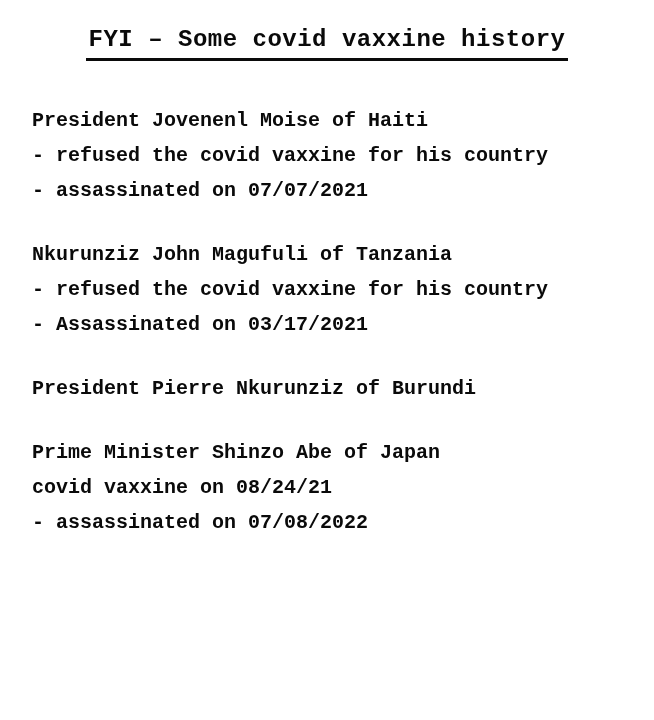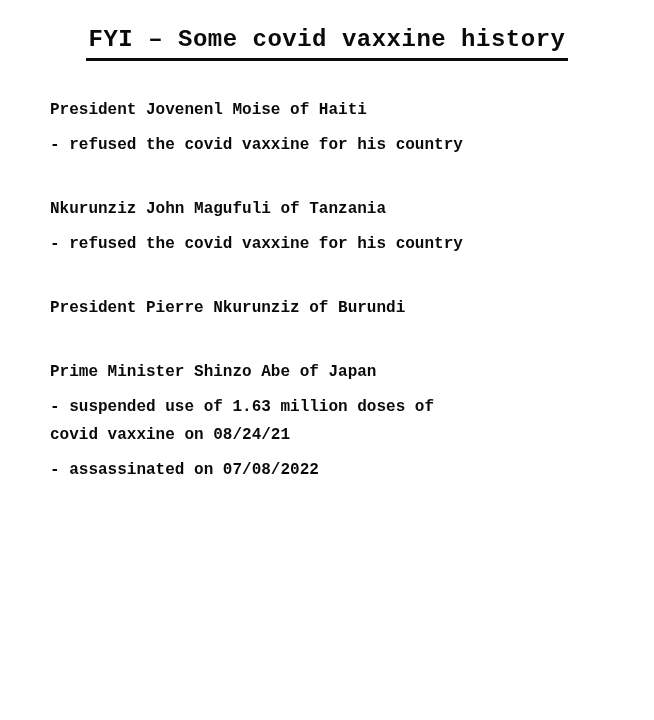--- a/index.html
+++ b/index.html
@@ -25,24 +25,24 @@
   .title {
     display: inline-block;
     font-size: 24px;
     line-height: 1.2;
     letter-spacing: 0.5px;
     border-bottom: 3px solid #0a0a0a;
     padding: 0 3px 3px 3px;
     white-space: pre;
   }
   .content {
-    margin-top: 35px;
-    padding-left: 50px;
+    margin-top: 46px;
+    padding-left: 32px;
     padding-right: 56px;
-    font-size: 16px;
+    font-size: 20px;
     line-height: 28px;
   }
   .section {
     margin: 0 0 36px 0;
   }
   .heading, .para {
     margin: 0 0 7px 0;
   }
   .line {
     white-space: pre;
@@ -57,37 +57,42 @@
     <span class="title">FYI – Some covid vaxxine history</span>
   </div>
 
   <div class="content">
 
     <div class="section">
       <div class="heading line">President Jovenenl Moise of Haiti</div>
       <div class="para">
         <div class="line">- refused the covid vaxxine for his country</div>
       </div>
+      <div class="para">
+        <div class="line">- assassinated on 07/07/2021</div>
+      </div>
     </div>
 
     <div class="section">
       <div class="heading line">Nkurunziz John Magufuli of Tanzania</div>
       <div class="para">
         <div class="line">- refused the covid vaxxine for his country</div>
+      </div>
+      <div class="para">
+        <div class="line">- Assassinated on 03/17/2021</div>
       </div>
     </div>
 
     <div class="section">
       <div class="heading line">President Pierre Nkurunziz of Burundi</div>
     </div>
 
     <div class="section">
       <div class="heading line">Prime Minister Shinzo Abe of Japan</div>
       <div class="para">
-        <div class="line">- suspended use of 1.63 million doses of</div>
         <div class="line">covid vaxxine on 08/24/21</div>
       </div>
       <div class="para">
         <div class="line">- assassinated on 07/08/2022</div>
       </div>
     </div>
 
   </div>
 </div>
 

